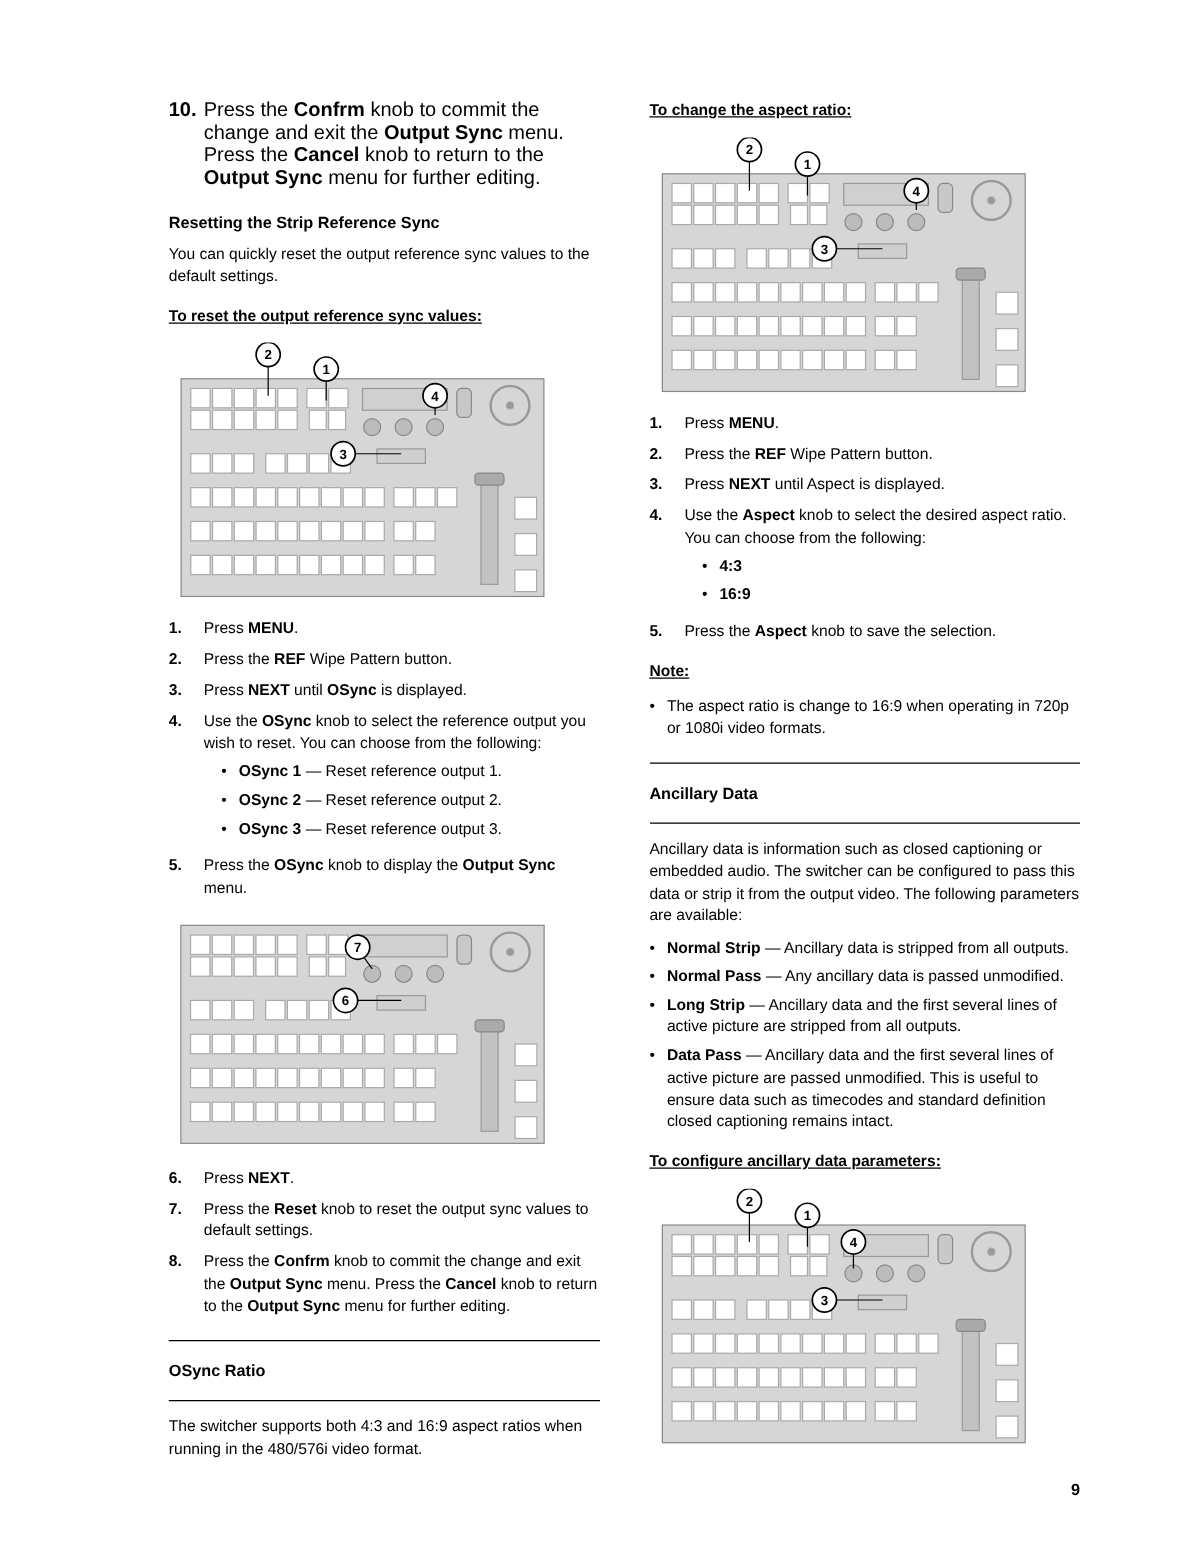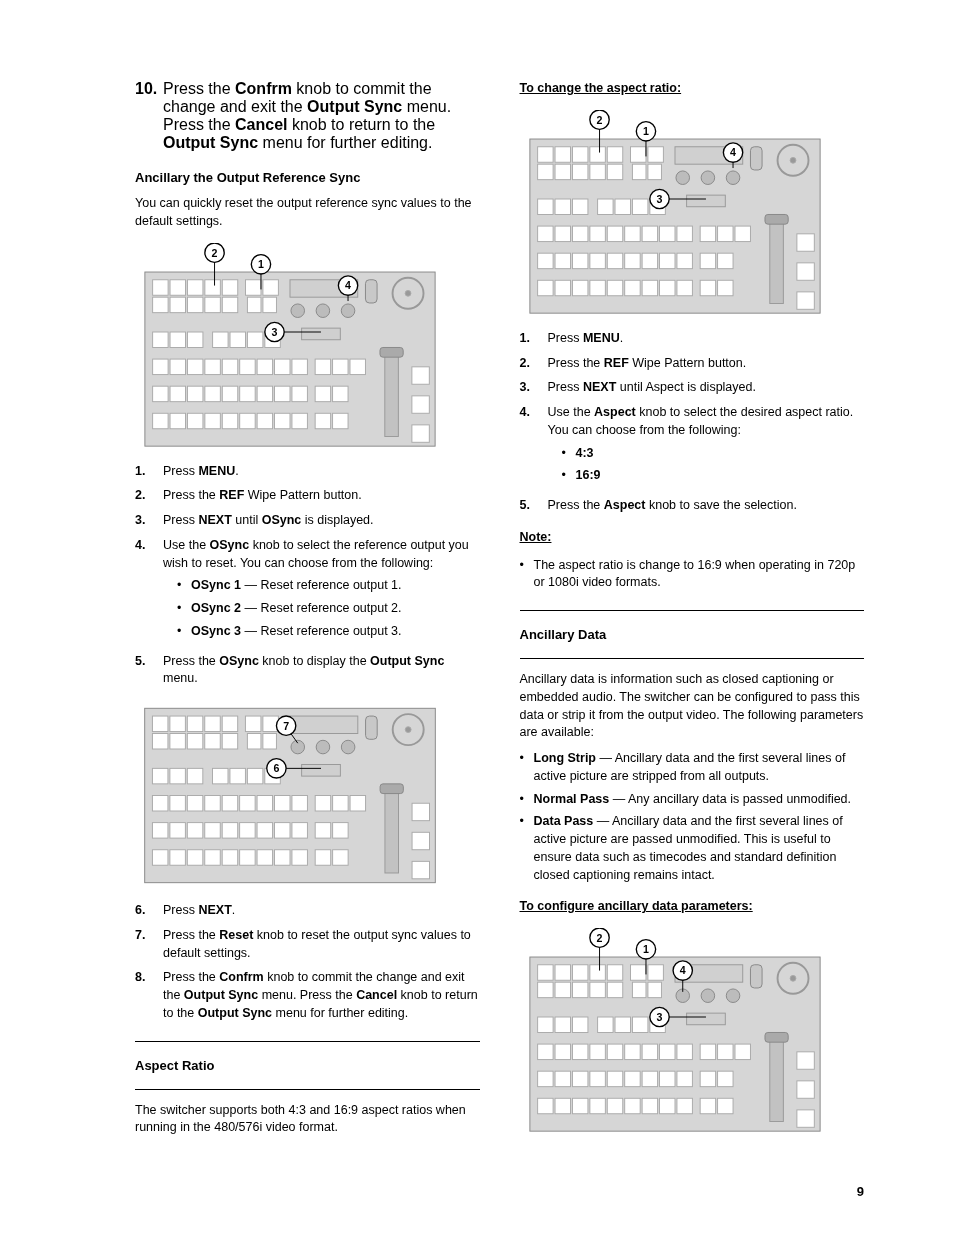--- a/index.html
+++ b/index.html
@@ -147,22 +147,23 @@
 </svg>
 
 <div class="page">
 
   <div class="col">
     <div class="step10">
       <div class="num">10.</div>
       <div class="body">Press the <b>Confrm</b> knob to commit the change and exit the <b>Output Sync</b> menu. Press the <b>Cancel</b> knob to return to the <b>Output Sync</b> menu for further editing.</div>
     </div>
 
-    <div class="h3">Ancillary the Output Reference Sync</div>
+    <div class="h3">Resetting the Strip Reference Sync</div>
     <p class="para">You can quickly reset the output reference sync values to the default settings.</p>
+    <p class="h4">To reset the output reference sync values:</p>
 
     <div class="figure">
       <svg viewBox="-10 -30 320 215" width="310" height="208">
         <use href="#panel-base"></use>
 
         <line x1="120" y1="18" x2="120" y2="-2" stroke="#000"></line>
         <use href="#callout" x="120" y="-8"></use>
           <text x="120" y="-4" text-anchor="middle" font-size="11" font-weight="bold">1</text>
         <line x1="72" y1="14" x2="72" y2="-14" stroke="#000"></line>
         <use href="#callout" x="72" y="-20"></use>
@@ -233,21 +234,21 @@
       <li>
           <span class="num">7.</span>
           <span class="body">Press the <b>Reset</b> knob to reset the output sync values to default settings.</span>
         </li>
       <li>
           <span class="num">8.</span>
           <span class="body">Press the <b>Confrm</b> knob to commit the change and exit the <b>Output Sync</b> menu. Press the <b>Cancel</b> knob to return to the <b>Output Sync</b> menu for further editing.</span>
         </li>
     </ol>
 
-    <div class="section-head">Aspect Ratio</div>
+    <div class="section-head">OSync Ratio</div>
     <p class="para">The switcher supports both 4:3 and 16:9 aspect ratios when running in the 480/576i video format.</p>
   </div>
 
   <div class="col-right">
     <p class="h4" style="margin-top:0">To change the aspect ratio:</p>
 
     <div class="figure">
       <svg viewBox="-10 -30 320 215" width="310" height="208">
         <use href="#panel-base"></use>
         <line x1="120" y1="18" x2="120" y2="-2" stroke="#000"></line>
@@ -302,24 +303,27 @@
     <ul class="bullets">
       <li>
           <span>The aspect ratio is change to 16:9 when operating in 720p or 1080i video formats.</span>
         </li>
     </ul>
 
     <div class="section-head">Ancillary Data</div>
     <p class="para">Ancillary data is information such as closed captioning or embedded audio. The switcher can be configured to pass this data or strip it from the output video. The following parameters are available:</p>
     <ul class="bullets">
       <li>
+          <span><b>Normal Strip</b> — Ancillary data is stripped from all outputs.</span>
+        </li>
+      <li>
+          <span><b>Normal Pass</b> — Any ancillary data is passed unmodified.</span>
+        </li>
+      <li>
           <span><b>Long Strip</b> — Ancillary data and the first several lines of active picture are stripped from all outputs.</span>
-        </li>
-      <li>
-          <span><b>Normal Pass</b> — Any ancillary data is passed unmodified.</span>
         </li>
       <li>
           <span><b>Data Pass</b> — Ancillary data and the first several lines of active picture are passed unmodified. This is useful to ensure data such as timecodes and standard definition closed captioning remains intact.</span>
         </li>
     </ul>
     <p class="h4">To configure ancillary data parameters:</p>
 
     <div class="figure">
       <svg viewBox="-10 -30 320 215" width="310" height="208">
         <use href="#panel-base"></use>

